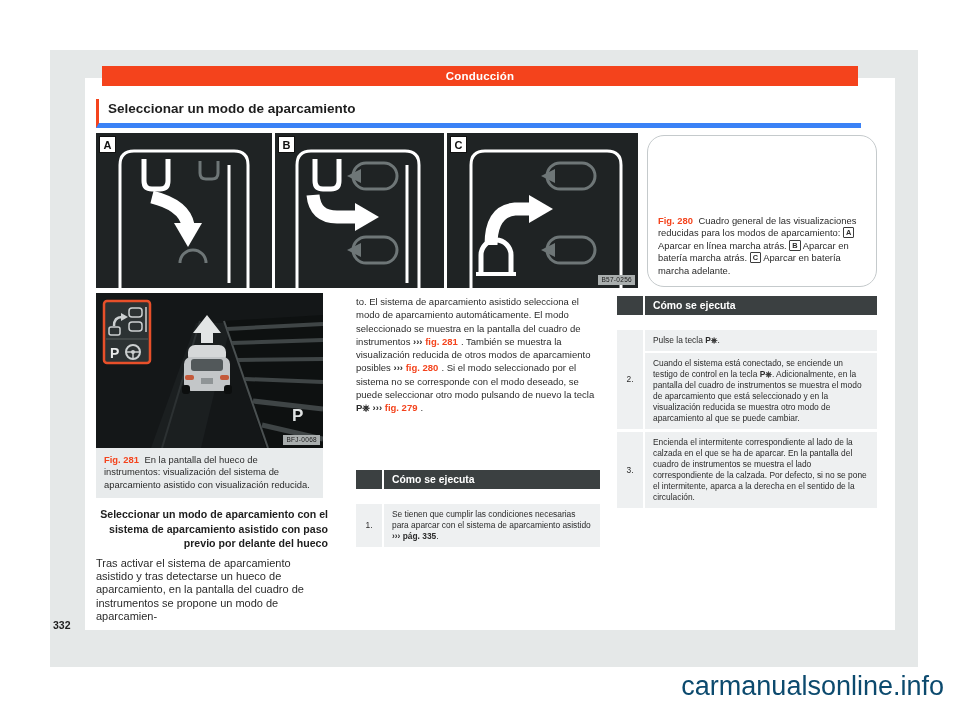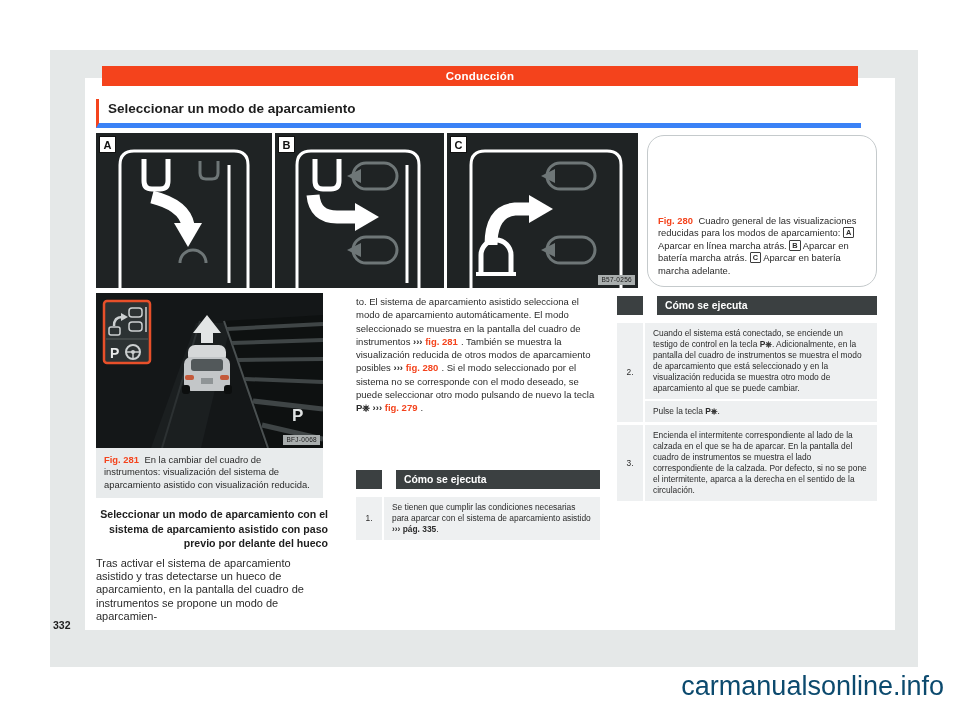--- a/index.html
+++ b/index.html
@@ -45,21 +45,21 @@
 
   .seg-fig{color:#f4431c;font-weight:bold;margin-right:3px;}
   .seg-b{font-weight:bold;}
   .seg-key{font-weight:bold;}
   .seg-box{display:inline-block;border:1px solid #3c3c3c;border-radius:1px;background:#ffffff;
            padding:0 2px;font-size:7.4px;line-height:9px;font-weight:bold;vertical-align:1px;}
 
   .ctable{position:absolute;font-size:8.4px;line-height:11px;color:#2b2b2b;}
   .t1{left:356px;top:470px;width:244px;}
   .t2{left:617px;top:296px;width:260px;}
-  .thead{display:flex;gap:14px;margin-bottom:8px;justify-content:space-between;}
+  .thead{display:flex;gap:2px;margin-bottom:15px;justify-content:space-between;}
   .th-num{width:26px;background:#3b4041;}
   .th-main{flex:1;background:#3b4041;color:#ffffff;font-weight:bold;font-size:10.4px;
            padding:4px 8px;}
   .step{display:flex;gap:2px;margin-bottom:3px;}
   .num{width:26px;background:#eef0f1;display:flex;align-items:center;justify-content:center;flex:none;}
   .cells{flex:1;display:flex;flex-direction:column;gap:2px;}
   .cell{background:#eef0f1;padding:5px 8px;}
 
   .page-num{position:absolute;left:53px;top:619px;font-weight:bold;font-size:10.5px;color:#1e1e1e;}
   .watermark{position:absolute;right:16px;top:671px;font-size:27px;color:#0c4a6e;}
@@ -166,21 +166,21 @@
           <circle cx="37" cy="59" r="2" fill="#ccd0d1"></circle>
           <line x1="30.5" y1="59" x2="43.5" y2="59" stroke="#ccd0d1" stroke-width="1.5"></line>
           <line x1="37" y1="59" x2="37" y2="65.5" stroke="#ccd0d1" stroke-width="1.5"></line>
         </g>
       </g>
     </svg>
     <div class="code-tag">BFJ-0068</div>
   </div>
 
   <div class="fig281-caption">
-    <p class="caption"><span class="seg-fig">Fig. 281</span><span> En la cambiar del cuadro de instrumentos: visualización del sistema de aparcamiento asistido con visualización reducida.</span></p>
+    <p class="caption"><span class="seg-fig">Fig. 281</span><span> En la pantalla del hueco de instrumentos: visualización del sistema de aparcamiento asistido con visualización reducida.</span></p>
   </div>
 
   <h3 class="col-left-heading">Seleccionar un modo de aparcamiento con el sistema de aparcamiento asistido con paso previo por delante del hueco</h3>
   <p class="col-left-para">Tras activar el sistema de aparcamiento asistido y tras detectarse un hueco de aparcamiento, en la pantalla del cuadro de instrumentos se propone un modo de aparcamien-</p>
   <p class="col-mid-para"><span>to. El sistema de aparcamiento asistido selecciona el modo de aparcamiento automáticamente. El modo seleccionado se muestra en la pantalla del cuadro de instrumentos </span><span class="seg-b">›››</span><span> </span><span class="seg-fig">fig. 281</span><span>. También se muestra la visualización reducida de otros modos de aparcamiento posibles </span><span class="seg-b">›››</span><span> </span><span class="seg-fig">fig. 280</span><span>. Si el modo seleccionado por el sistema no se corresponde con el modo deseado, se puede seleccionar otro modo pulsando de nuevo la tecla </span><span class="seg-key">P⎈</span><span> </span><span class="seg-b">›››</span><span> </span><span class="seg-fig">fig. 279</span><span>.</span></p>
 
   <div class="ctable t1">
     <div class="thead">
       <div class="th-num"></div>
       <div class="th-main">Cómo se ejecuta</div>
@@ -194,22 +194,22 @@
   </div>
 
   <div class="ctable t2">
     <div class="thead">
       <div class="th-num"></div>
       <div class="th-main">Cómo se ejecuta</div>
     </div>
     <div class="step">
       <div class="num">2.</div>
       <div class="cells">
+        <div class="cell"><span>Pulse la tecla </span><span class="seg-key">P⎈</span><span>.</span></div>
         <div class="cell"><span>Cuando el sistema está conectado, se enciende un testigo de control en la tecla </span><span class="seg-key">P⎈</span><span>. Adicionalmente, en la pantalla del cuadro de instrumentos se muestra el modo de aparcamiento que está seleccionado y en la visualización reducida se muestra otro modo de aparcamiento al que se puede cambiar.</span></div>
-        <div class="cell"><span>Pulse la tecla </span><span class="seg-key">P⎈</span><span>.</span></div>
       </div>
     </div>
     <div class="step">
       <div class="num">3.</div>
       <div class="cells">
         <div class="cell"><span>Encienda el intermitente correspondiente al lado de la calzada en el que se ha de aparcar. En la pantalla del cuadro de instrumentos se muestra el lado correspondiente de la calzada. Por defecto, si no se pone el intermitente, aparca a la derecha en el sentido de la circulación.</span></div>
       </div>
     </div>
   </div>
 

